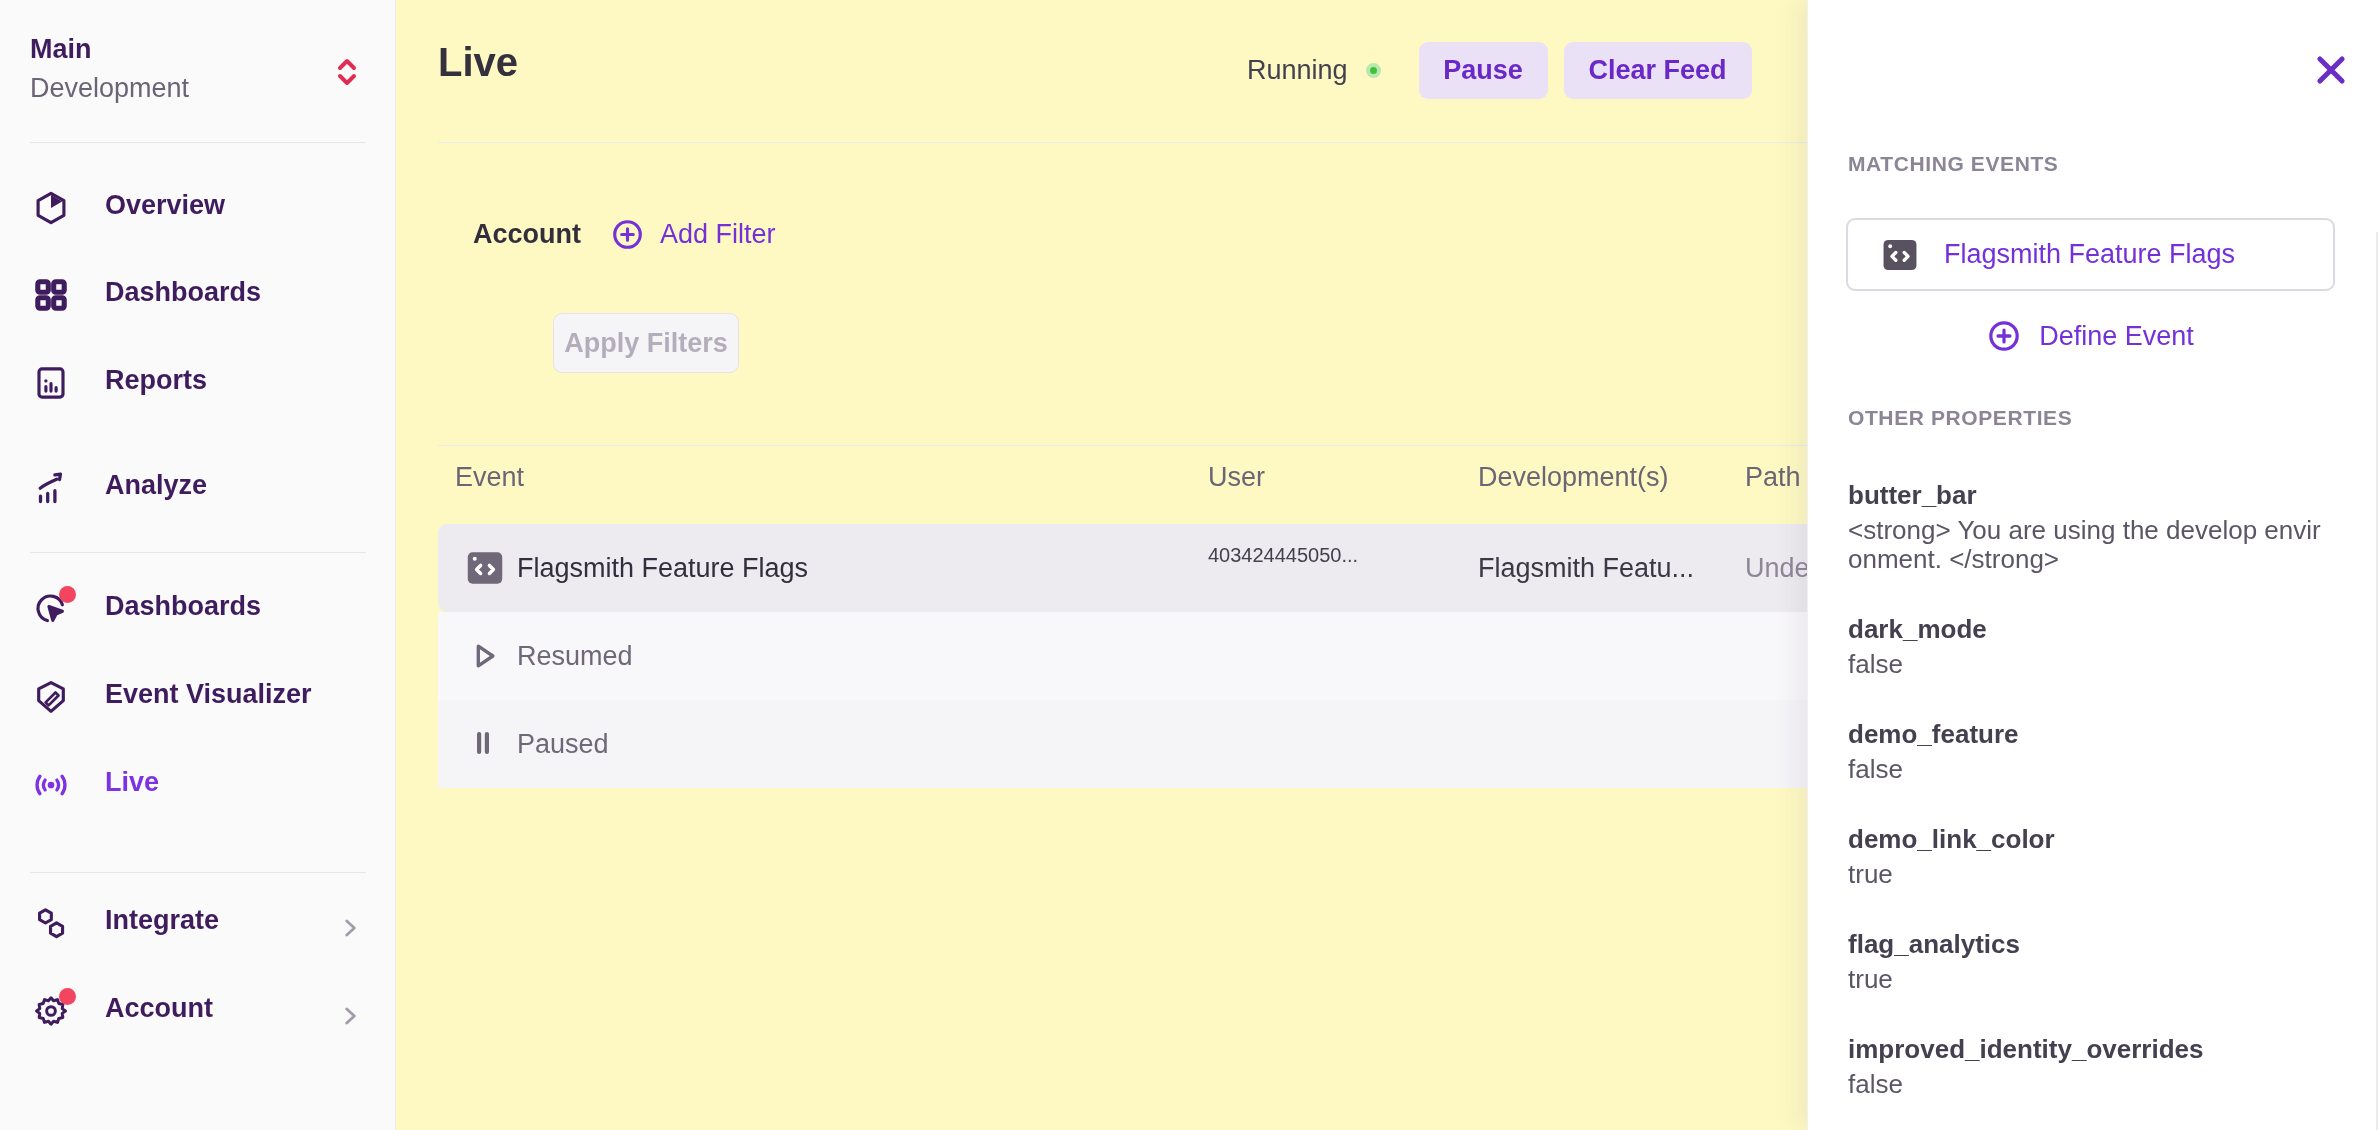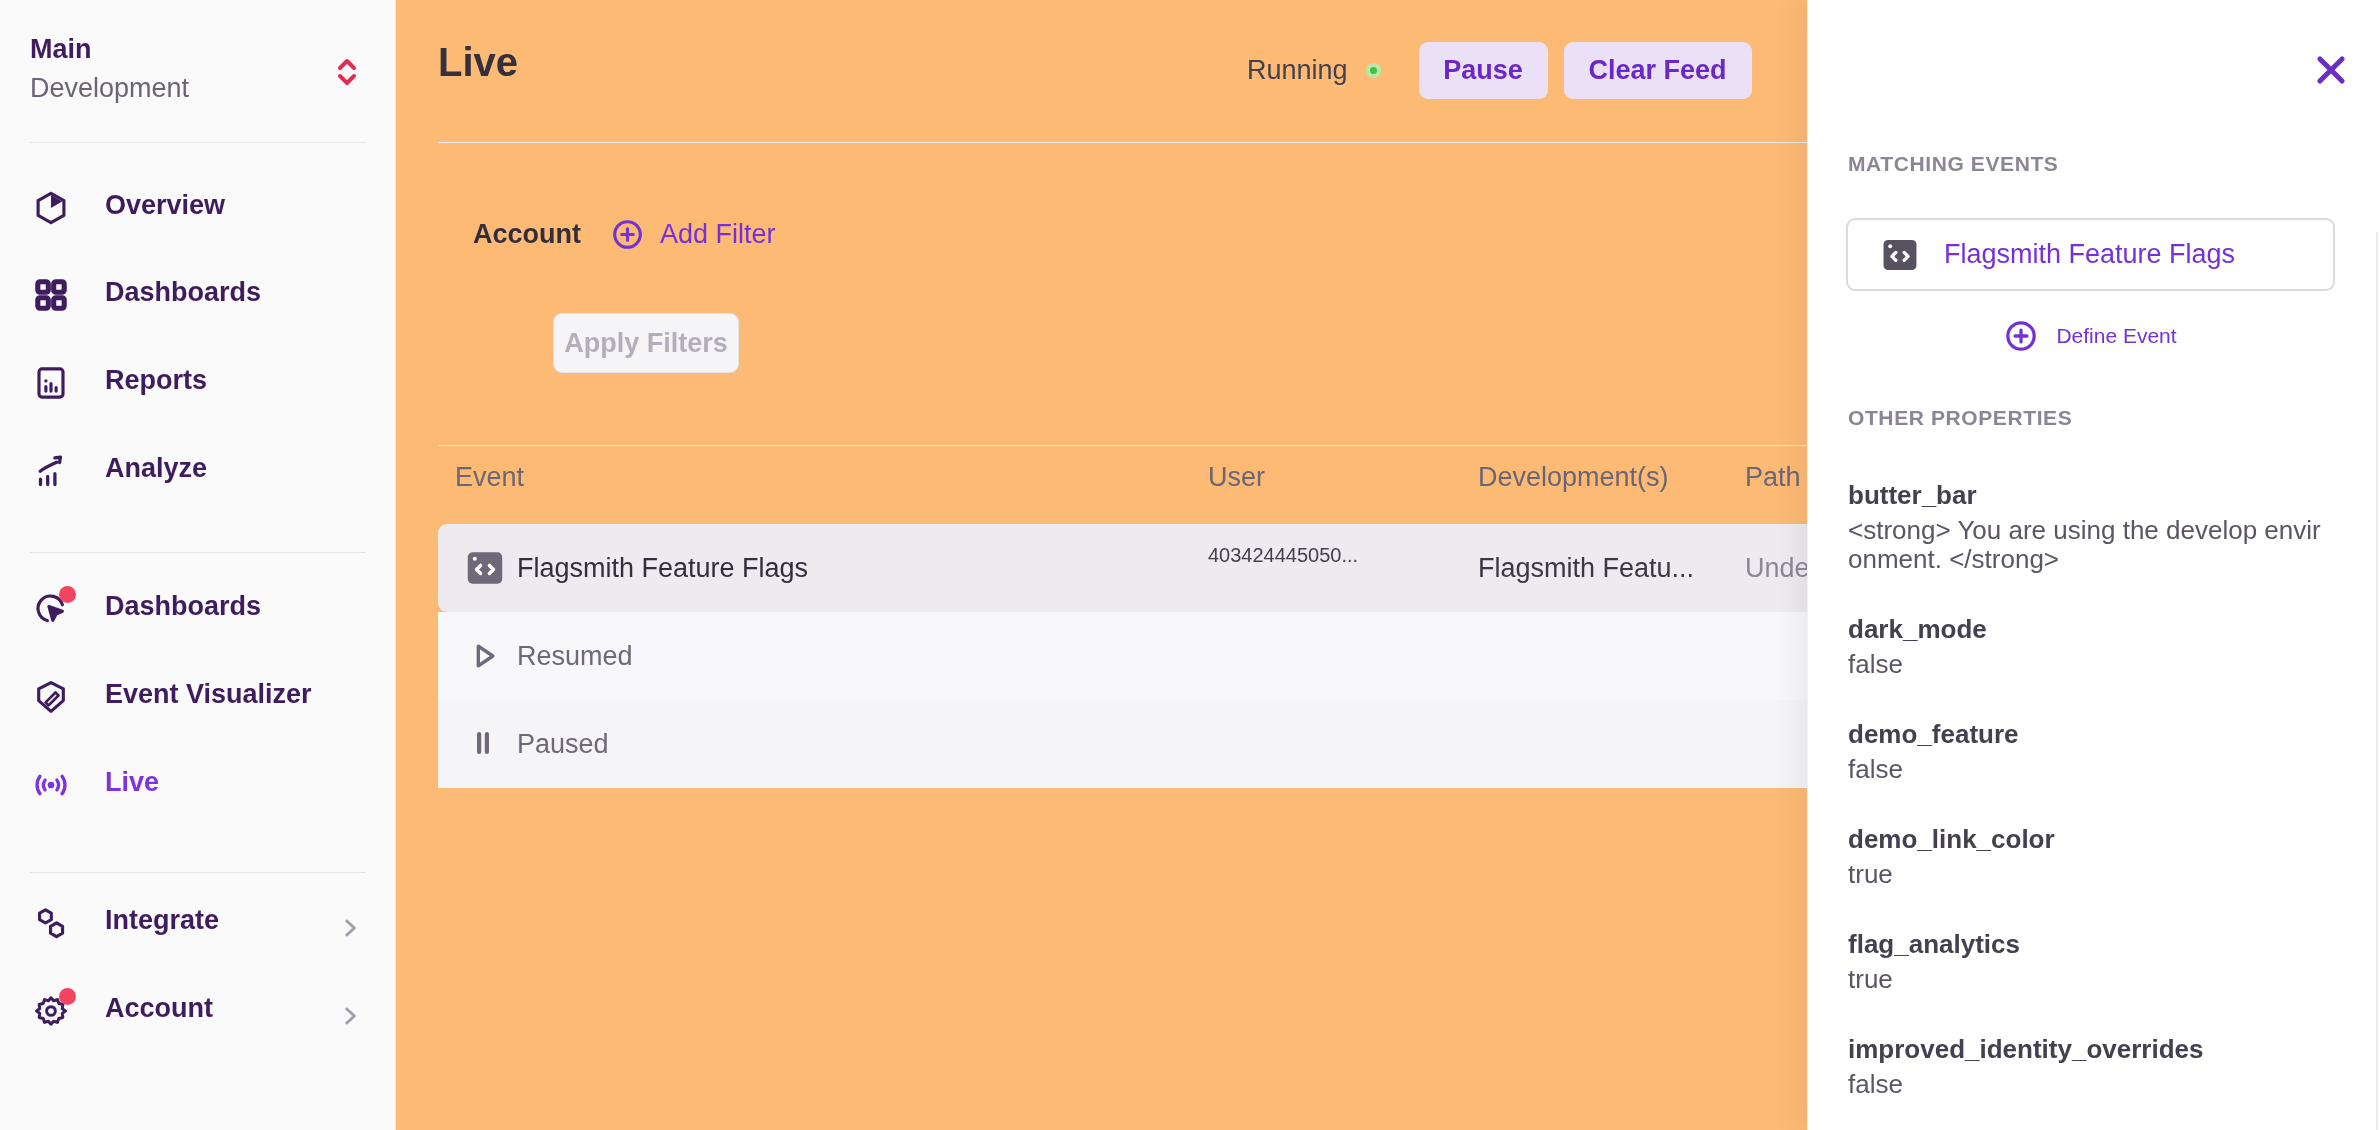--- a/index.html
+++ b/index.html
@@ -1,18 +1,18 @@
 <!DOCTYPE html>
 <html><head>
 <meta charset="utf-8">
 <style>
   * { margin:0; padding:0; box-sizing:border-box; }
   html,body { width:2380px; height:1130px; overflow:hidden; background:#fff;
     font-family:"Liberation Sans","DejaVu Sans",sans-serif; }
-  #app { position:relative; width:2212px; height:1130px; background:#fdba74; }
+  #app { position:relative; width:2212px; height:1130px; background:#fef9c3; }
 
   
   .sidebar { position:absolute; left:0; top:0; width:396px; height:1130px;
     background:#fafafa; border-right:1px solid #eceaed; }
   .project { position:absolute; left:30px; top:30px; }
   .project-name { font-size:27px; font-weight:700; color:#3f1c5e; line-height:38px; }
   .project-env  { font-size:27px; color:#6b6477; line-height:40px; }
   .env-switcher { position:absolute; left:334px; top:55px; cursor:pointer; color:#e02d54; }
   .sb-divider { position:absolute; left:30px; width:336px; height:1px; background:#e7e5e9; }
   .nav-item { position:absolute; left:33px; width:340px; height:44px;
@@ -67,21 +67,21 @@
     display:flex; align-items:center; justify-content:center; cursor:pointer; color:#6a2dc6; }
   .panel-h { position:absolute; left:40px; font-size:21px; font-weight:700;
     color:#8b8596; letter-spacing:.6px; }
   .event-card { position:absolute; left:38px; top:218px; width:489px; height:73px;
     background:#fff; border:2px solid #dcdae1; border-radius:9px;
     display:flex; align-items:center; cursor:pointer; }
   .event-card .card-icon { margin-left:30px; margin-right:22px; color:#575160; display:flex; }
   .event-card .card-label { font-size:27px; color:#7431d8; }
   .define-row { position:absolute; left:38px; top:314px; width:489px; height:44px;
     display:flex; align-items:center; justify-content:center; gap:18px;
-    color:#7431d8; font-size:21px; cursor:pointer; }
+    color:#7431d8; font-size:27px; cursor:pointer; }
   .props { position:absolute; left:40px; top:478px; width:474px; }
   .prop { margin-bottom:38px; }
   .prop-name { font-size:26px; font-weight:700; color:#454050; line-height:34px; }
   .prop-value { font-size:26px; color:#5b5565; line-height:29px; margin-top:4px; word-break:break-all; }
   .scroll-track { position:absolute; right:2px; top:232px; bottom:0; width:2px; background:#eceaee; }
 
   svg { display:block; }
 </style>
 </head>
 <body>
@@ -127,21 +127,21 @@
       <span class="nav-icon">
         <svg width="36" height="36" viewBox="0 0 24 24" fill="none" stroke="currentColor" stroke-width="2.1" stroke-linecap="round" stroke-linejoin="round">
           <rect x="4" y="2.6" width="16" height="18.8" rx="2"></rect>
           <circle cx="8.6" cy="10.6" r="1.1" fill="currentColor" stroke="none"></circle>
           <path d="M8.6 17.4 v-3 M12 17.4 v-5 M15.4 17.4 v-2.4"></path>
         </svg>
       </span>
       <span>Reports</span>
     </div>
 
-    <div class="nav-item" style="top:453px">
+    <div class="nav-item" style="top:470px">
       <span class="nav-icon">
         <svg width="36" height="36" viewBox="0 0 24 24" fill="none" stroke="currentColor" stroke-width="2.2" stroke-linecap="round" stroke-linejoin="round">
           <path d="M5 21 v-3.6 M9.8 21 v-5.4 M14.6 21 v-7.2"></path>
           <path d="M4.8 12.2 C8 9.6 11.2 8.2 15.8 6.2"></path>
           <path d="M14.6 3.3 L18.3 2.7 L17.7 6.4"></path>
         </svg>
       </span>
       <span>Analyze</span>
     </div>
 

